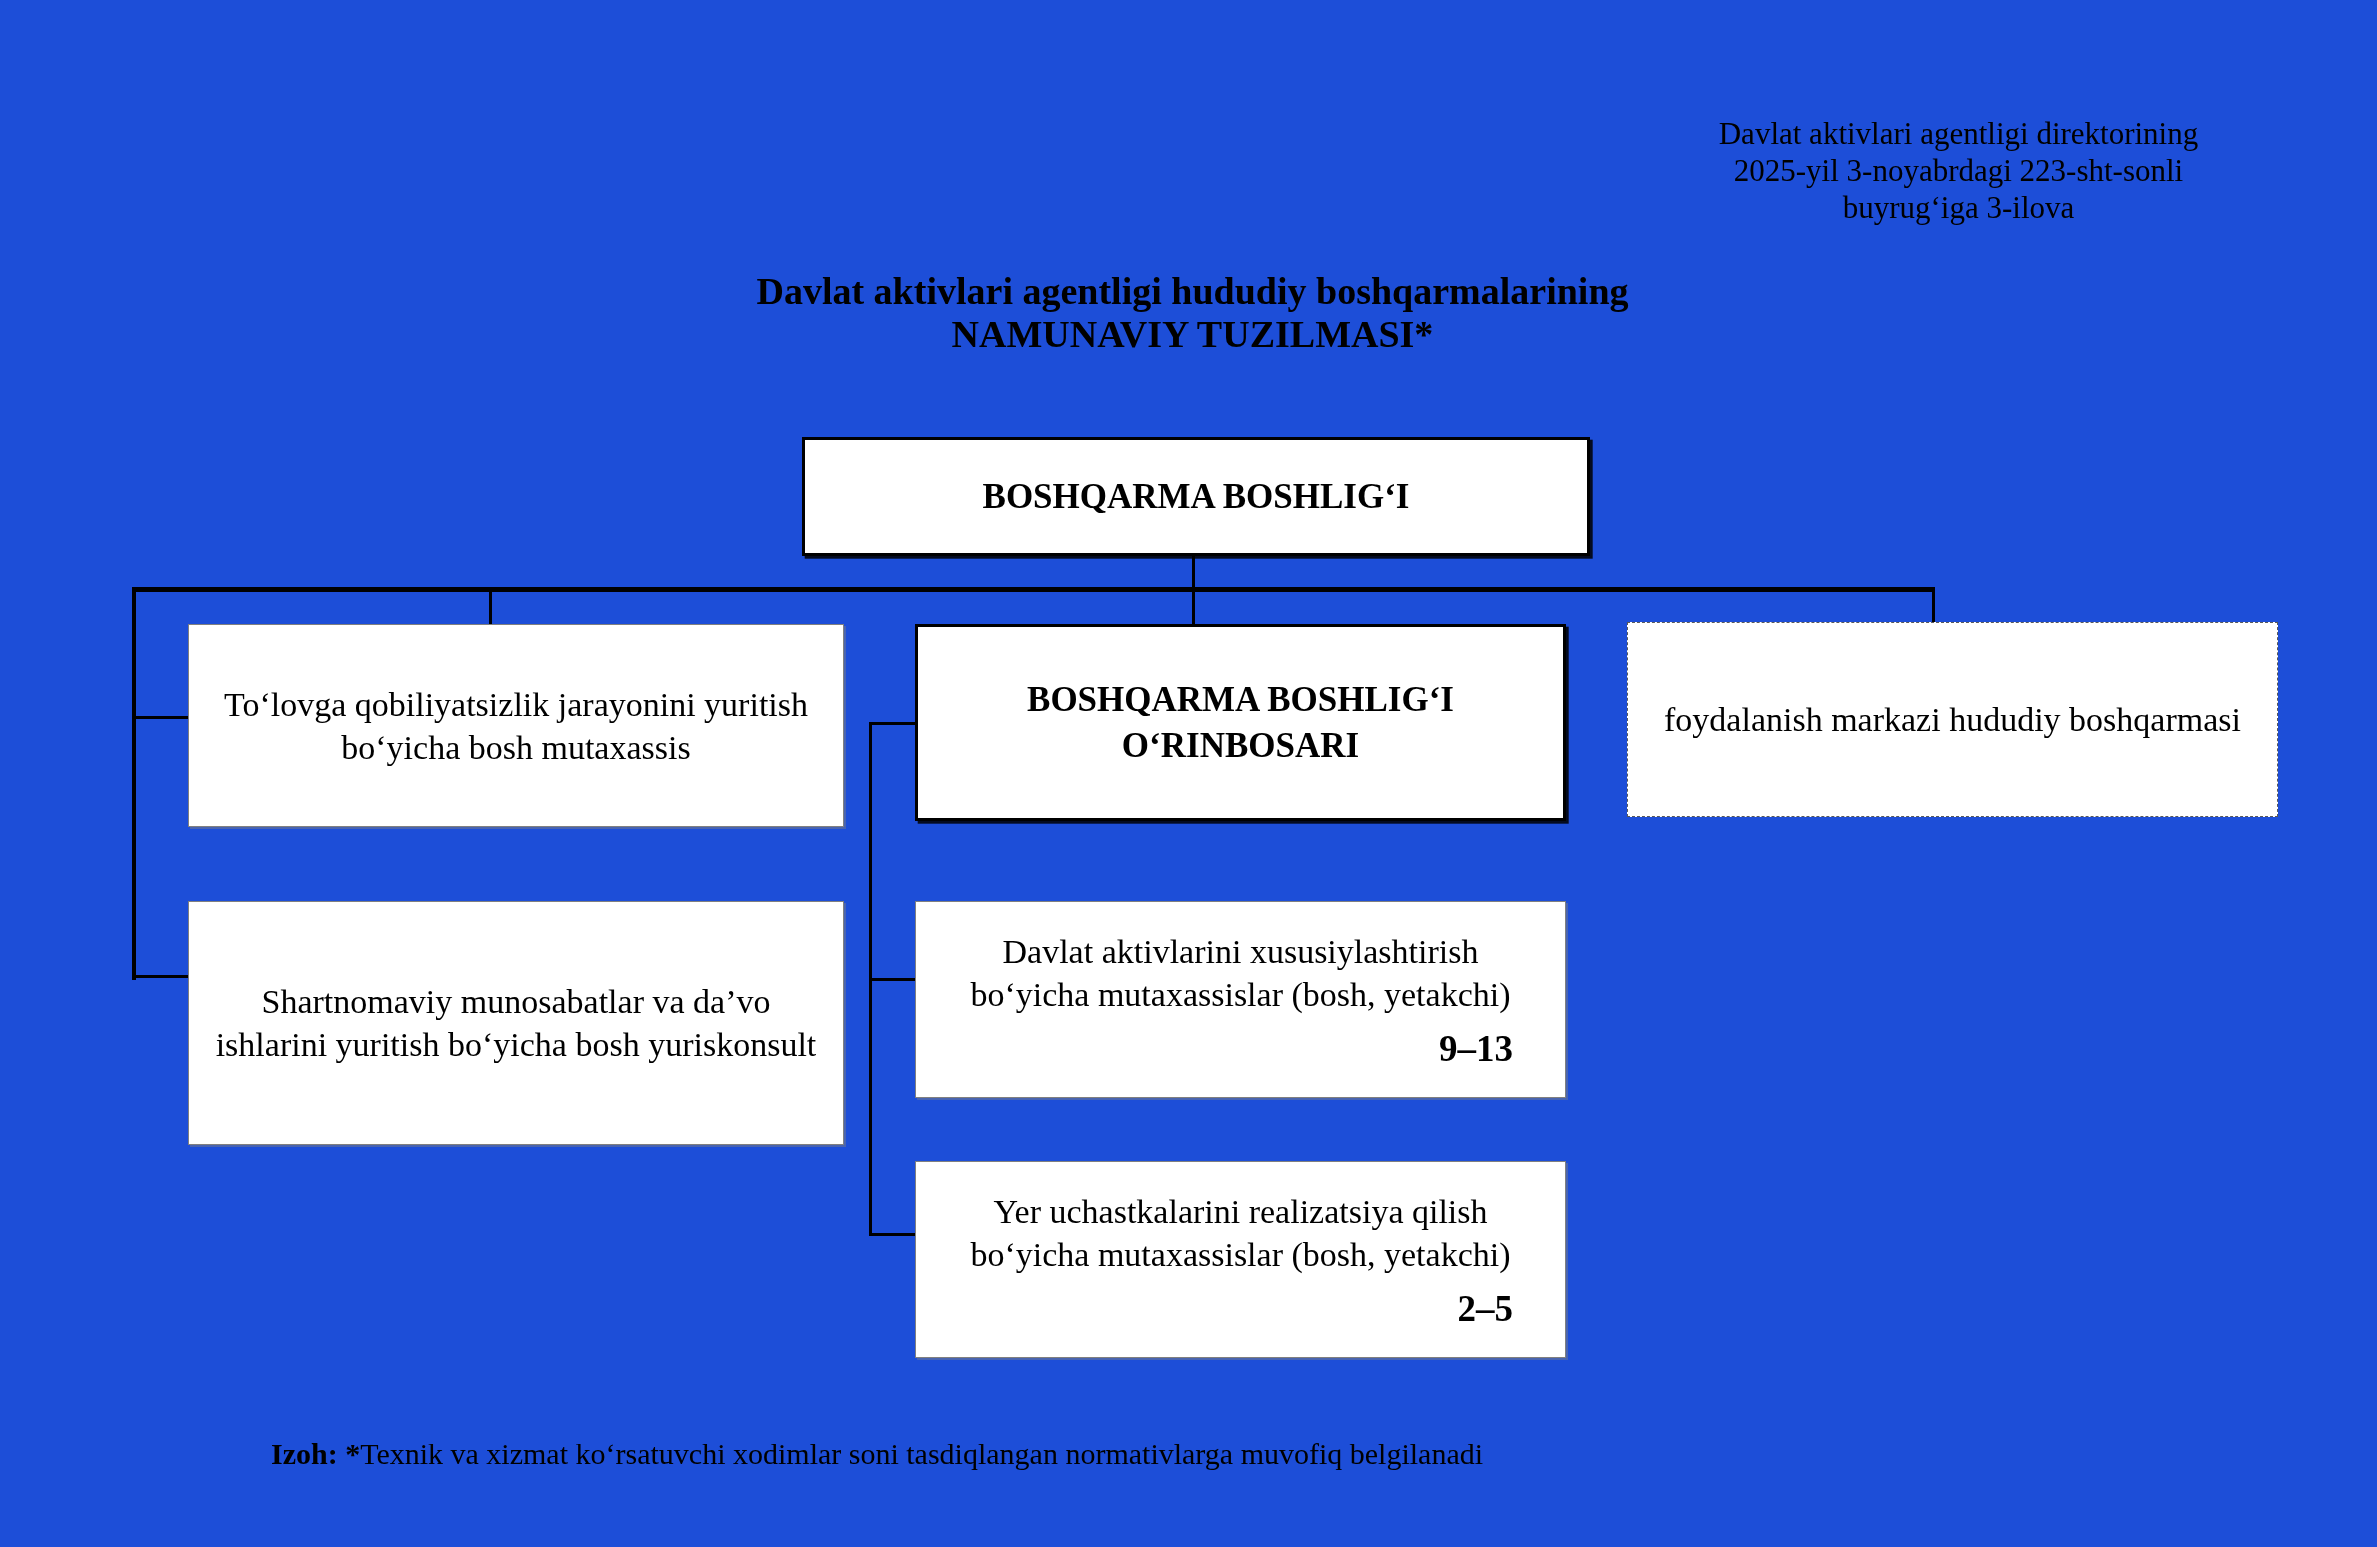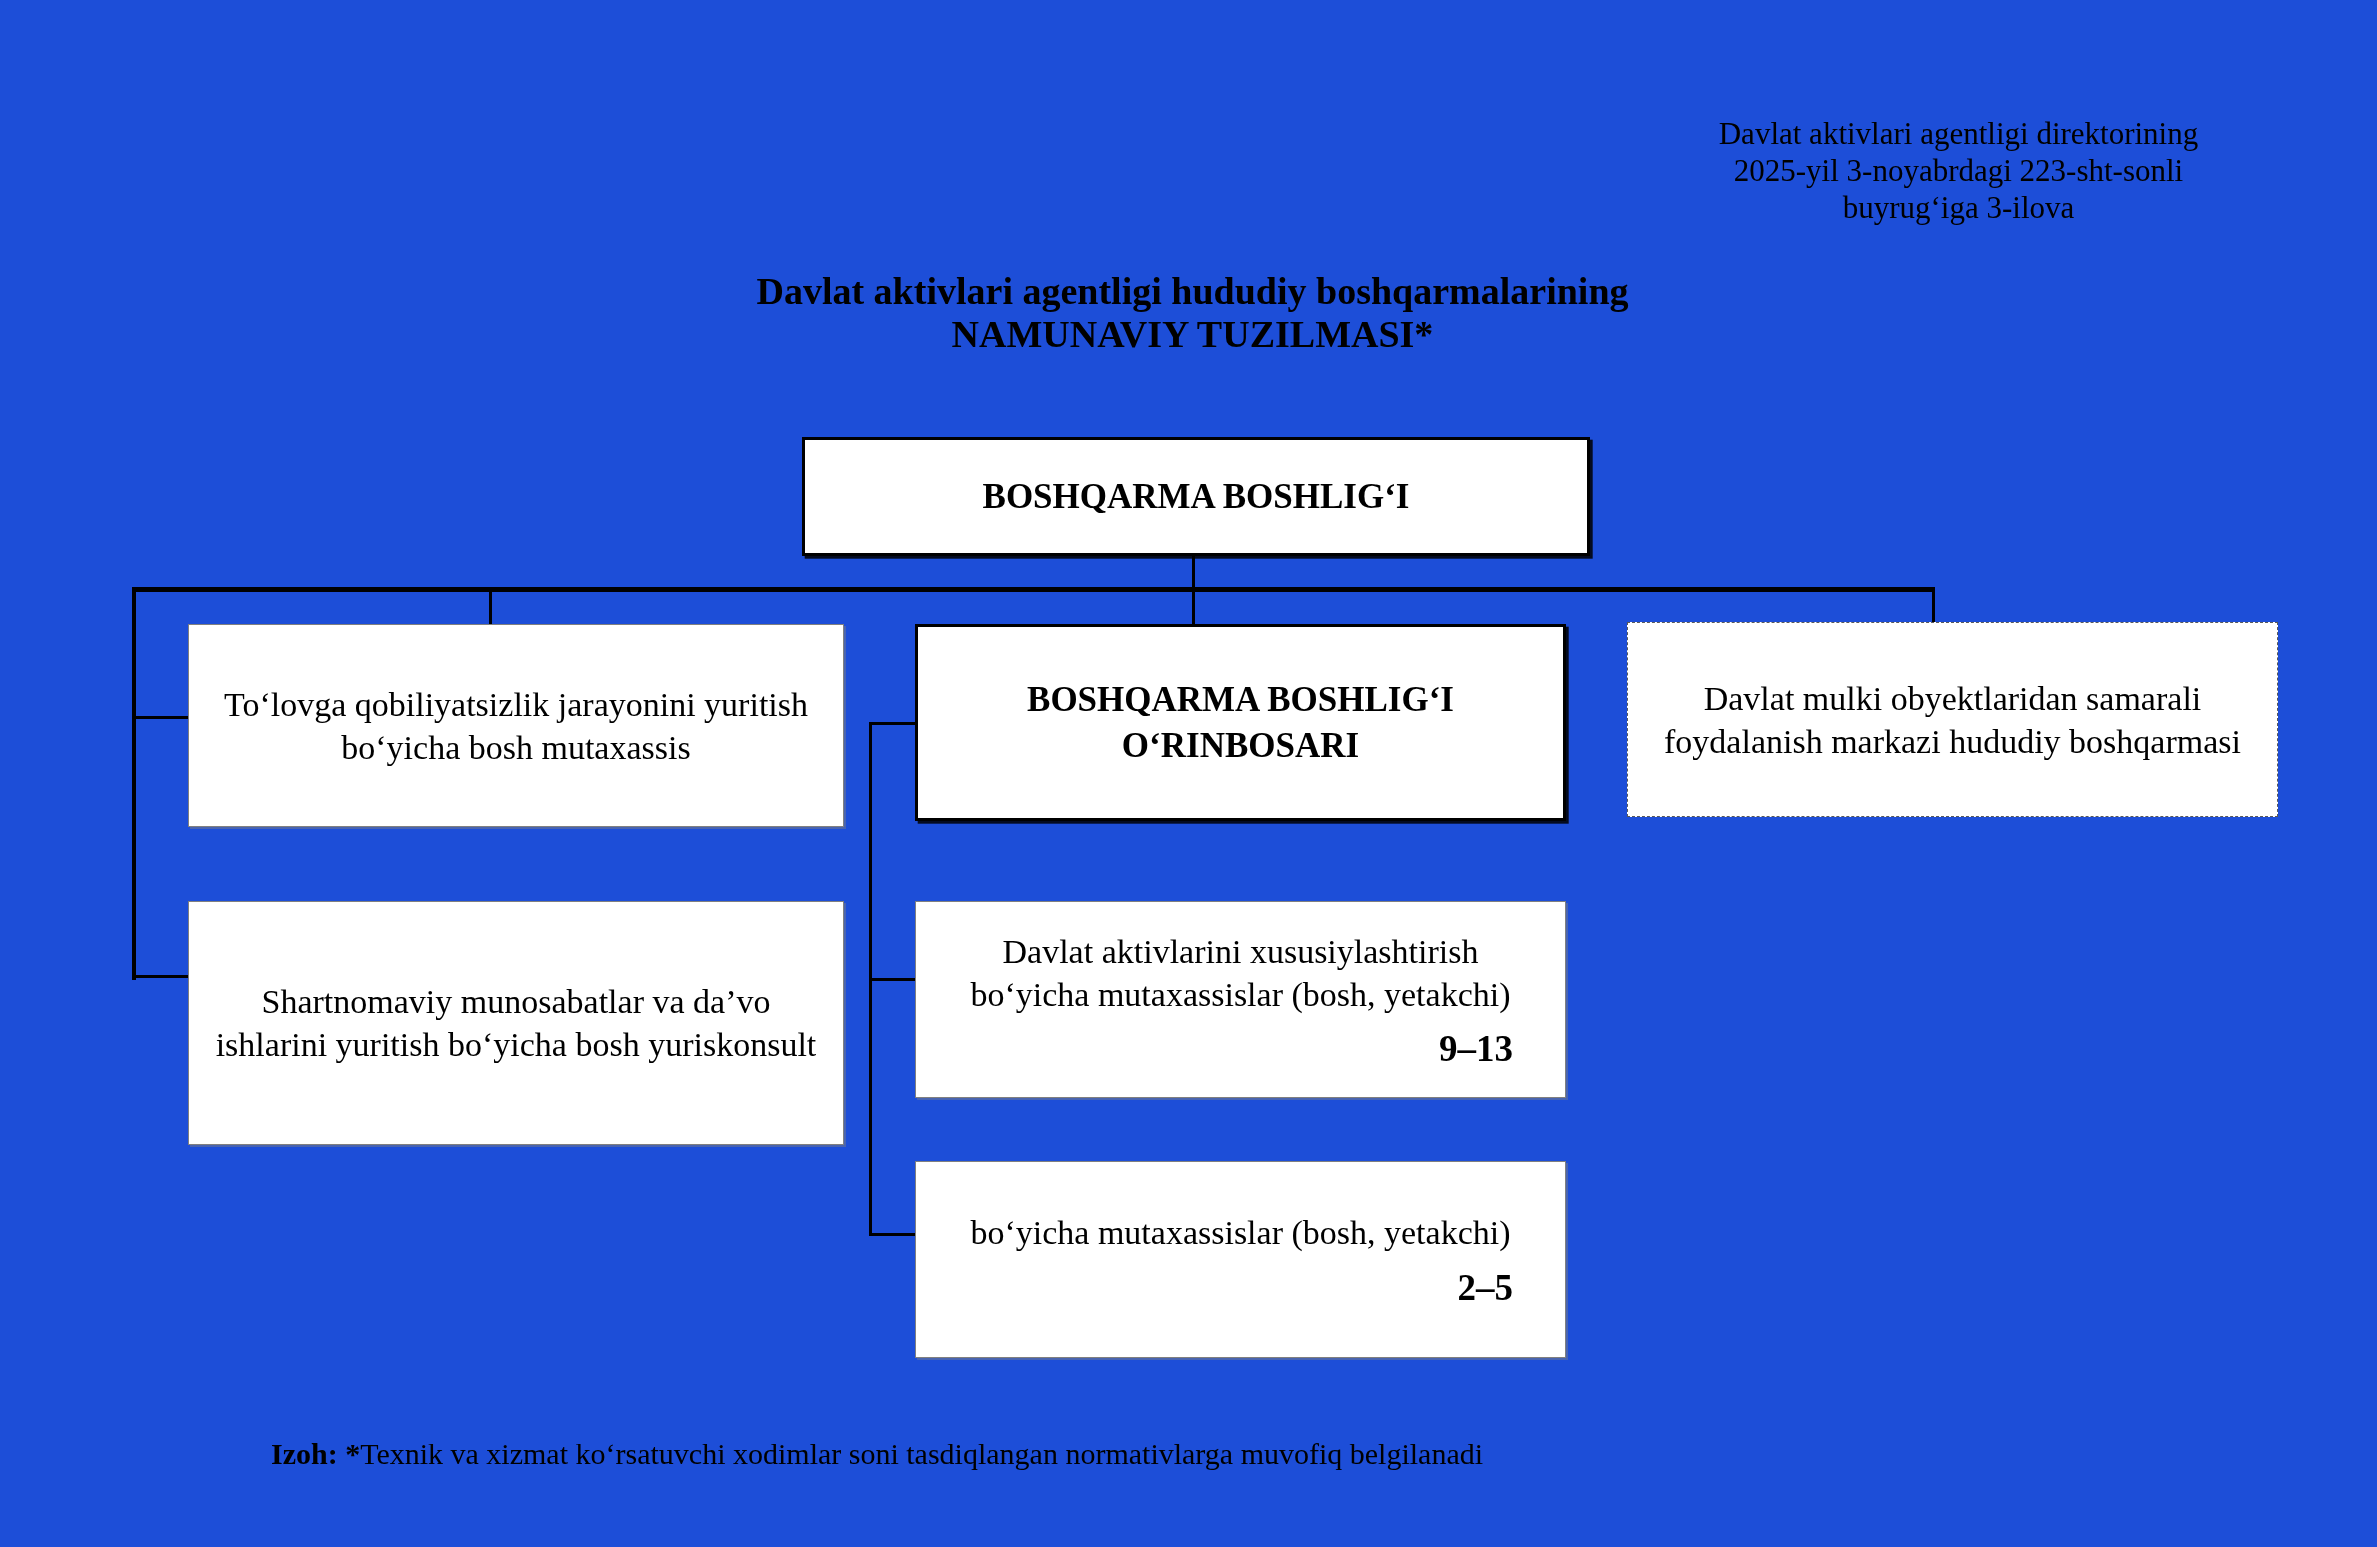--- a/index.html
+++ b/index.html
@@ -135,28 +135,28 @@
   <div class="box thin" style="left:915px;top:901px;width:651px;height:197px;">
     <div class="content">
       <div>Davlat aktivlarini xususiylashtirish</div>
       <div>boʻyicha mutaxassislar (bosh, yetakchi)</div>
       <div class="count">9–13</div>
     </div>
   </div>
 
   <div class="box thin" style="left:915px;top:1161px;width:651px;height:197px;">
     <div class="content">
+      <div>Yer uchastkalarini realizatsiya qilish</div>
       <div>boʻyicha mutaxassislar (bosh, yetakchi)</div>
       <div class="count">2–5</div>
     </div>
   </div>
 
   <div class="box dotted" style="left:1627px;top:622px;width:651px;height:195px;">
     <div class="content">
-      <div>Davlat mulki obyektlaridan samarali</div>
       <div>foydalanish markazi hududiy boshqarmasi</div>
     </div>
   </div>
 
   <div class="footnote">
     <span class="b">Izoh:</span>
     <span class="b">*</span><span>Texnik va xizmat koʻrsatuvchi xodimlar soni tasdiqlangan normativlarga muvofiq belgilanadi</span>
   </div>
 
 </div>

